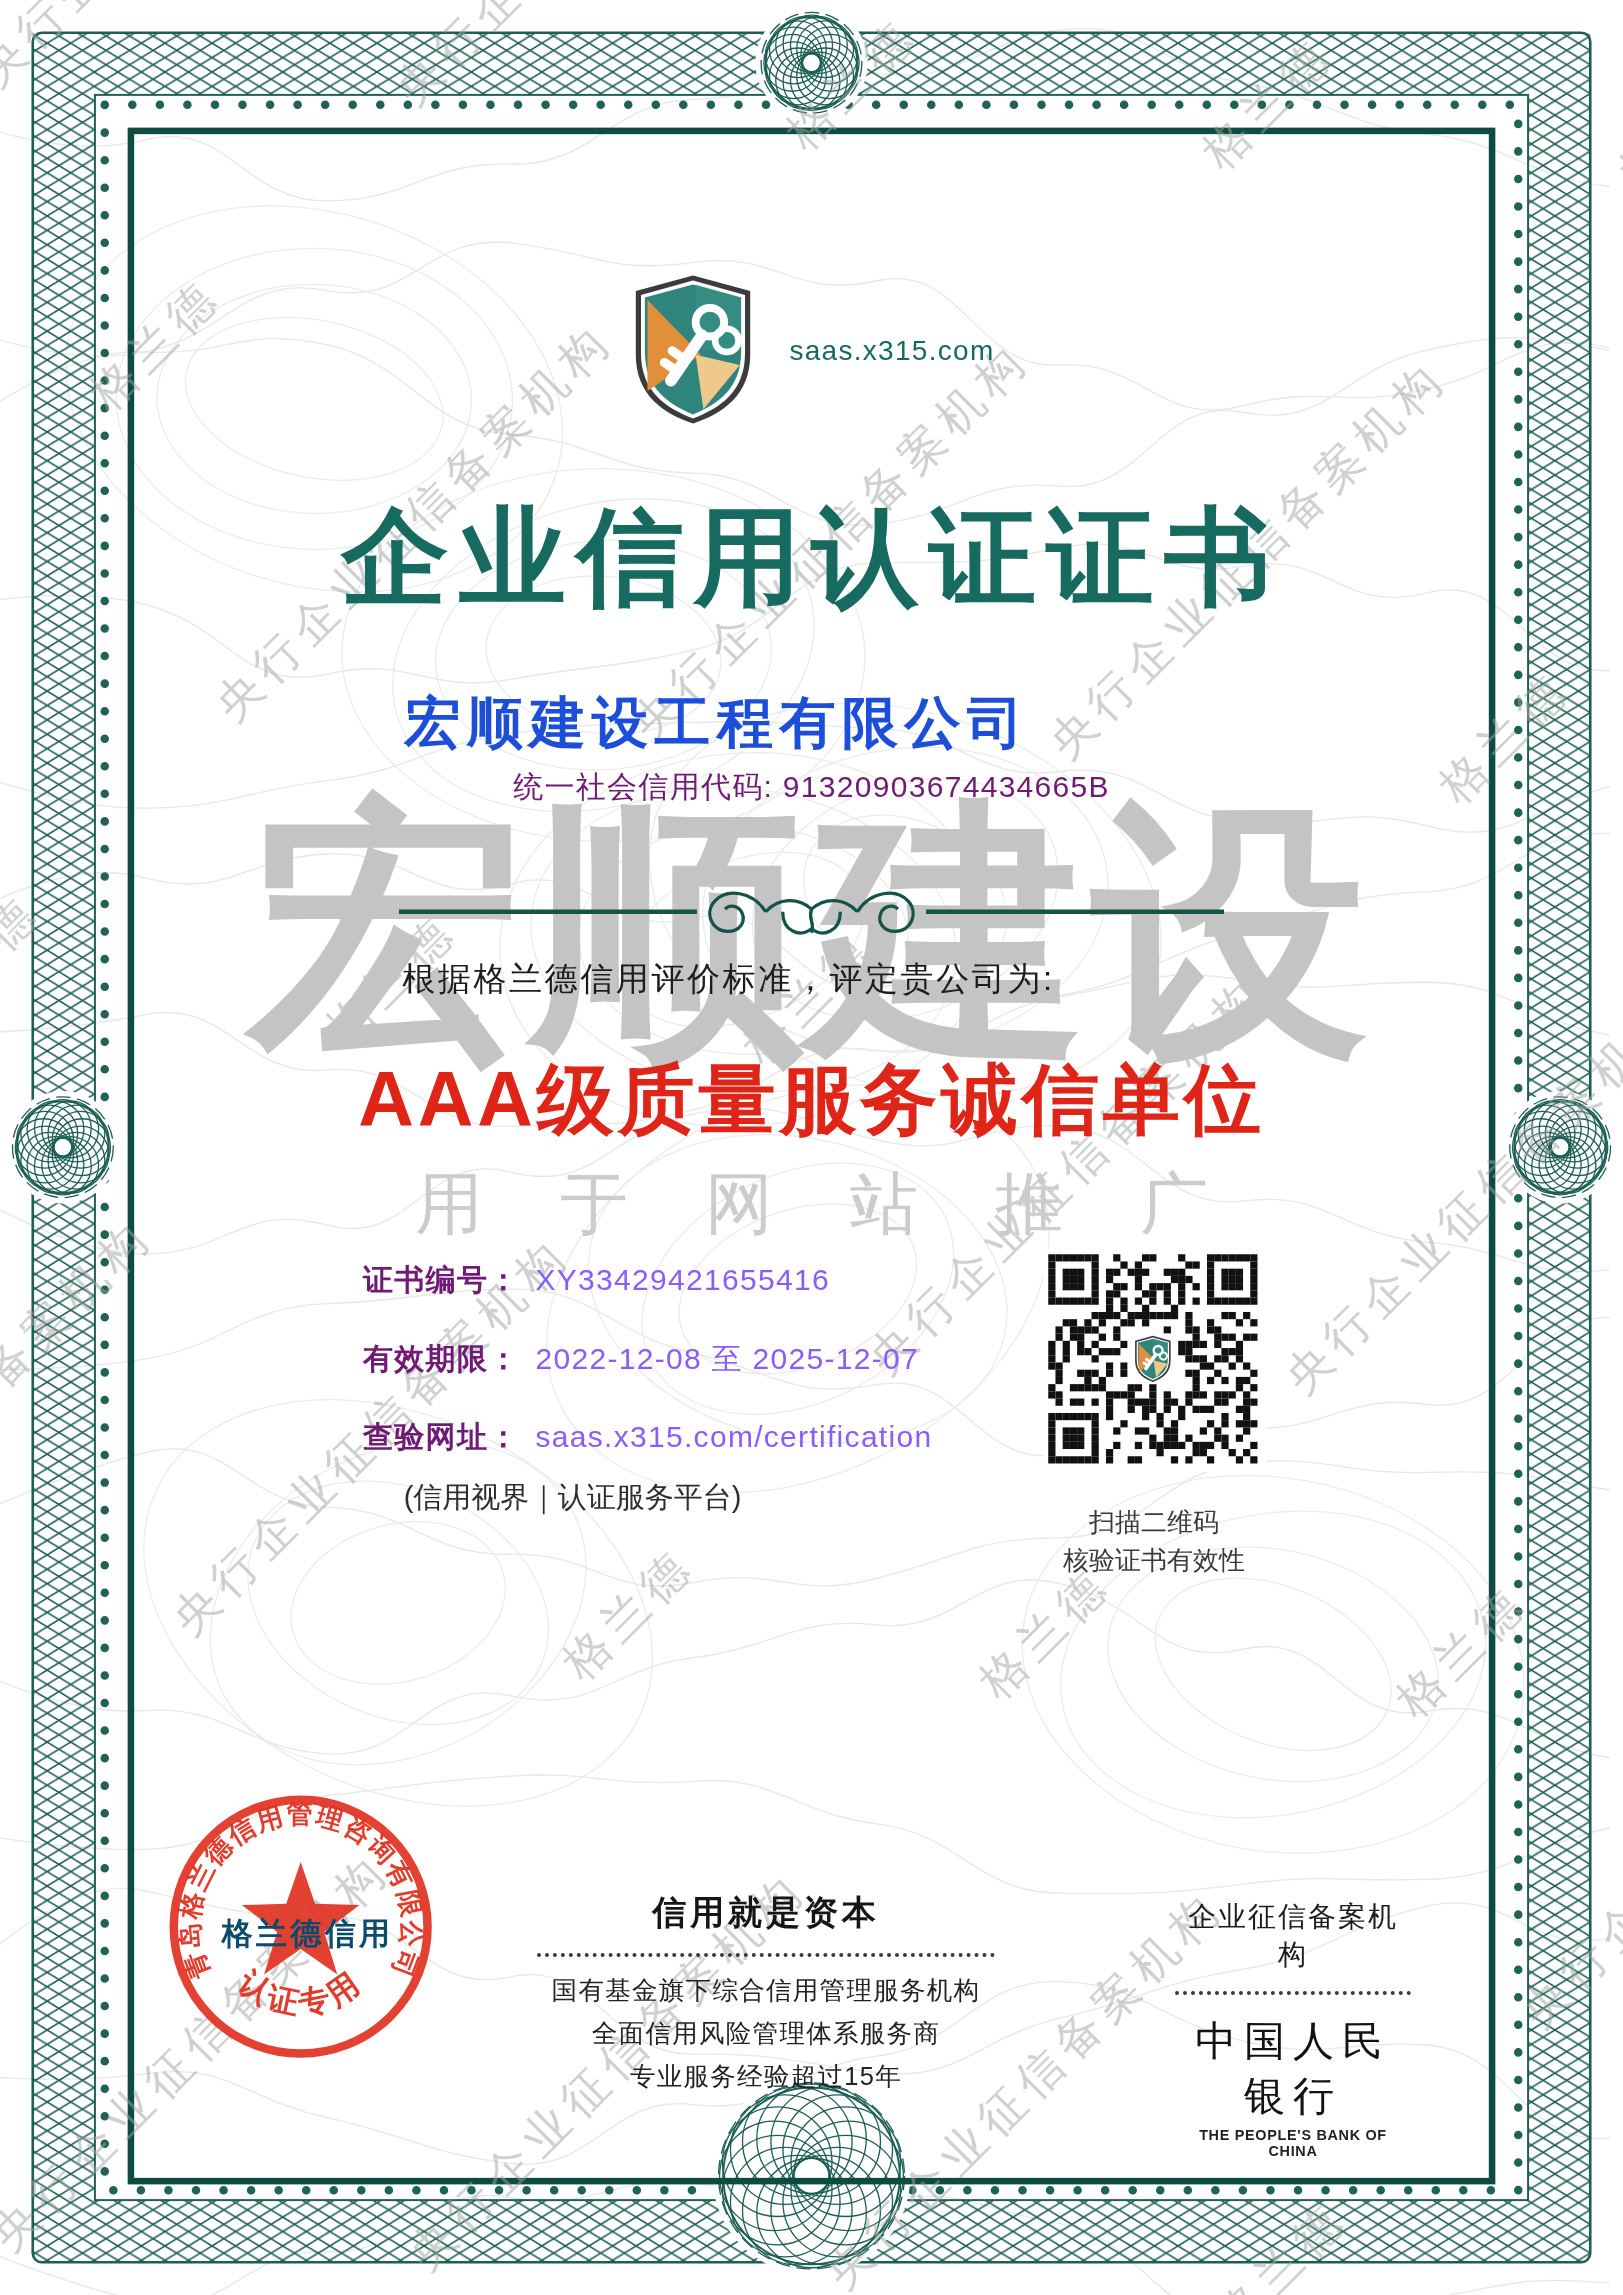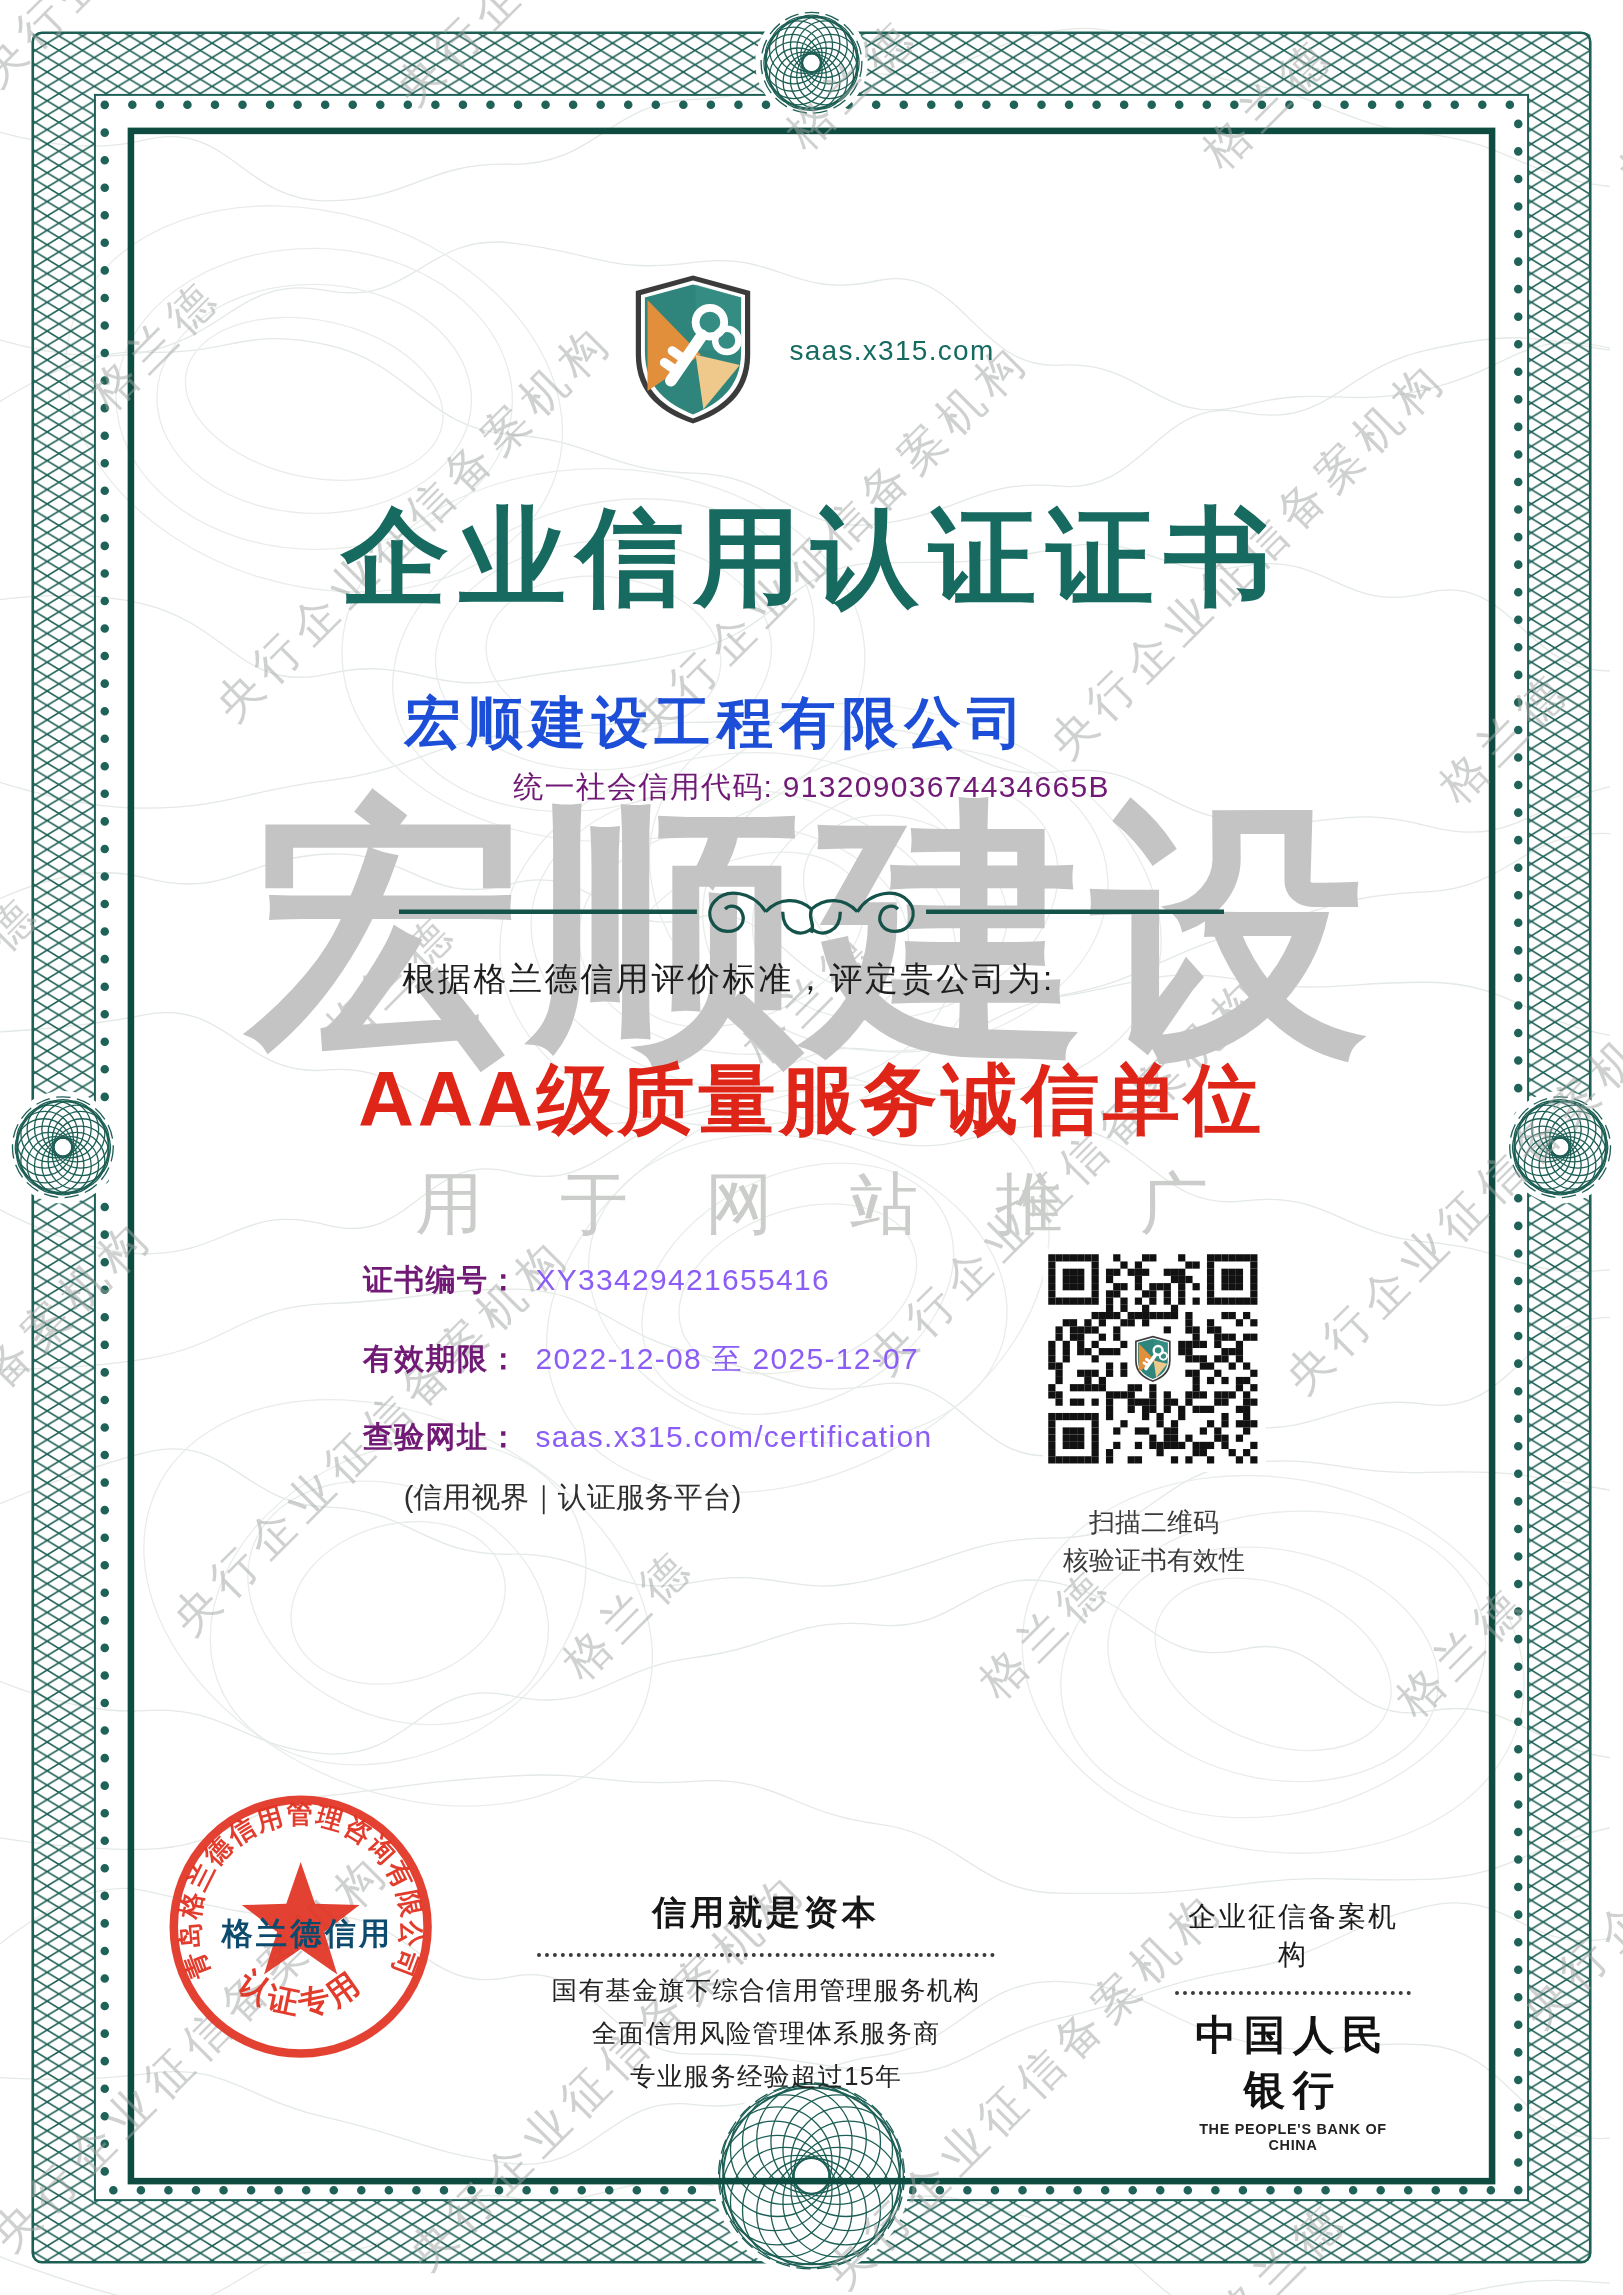--- a/index.html
+++ b/index.html
@@ -44,22 +44,22 @@
   #stamp{left:162px;top:1788px;z-index:4;}
   #stamp-center-text{left:196px;width:223px;top:1913px;text-align:center;font-size:31px;font-weight:600;
     color:#0c4a6e;letter-spacing:3.3px;z-index:5;}
   
   #f-center{left:537px;width:458px;top:1890px;text-align:center;z-index:3;}
   #f-slogan{font-size:34px;font-weight:800;color:#161616;letter-spacing:3.9px;}
   .dotline{border-top:4.6px dotted #3a3a3a;margin:17px 0 11.8px 0;}
   .f-line{font-size:25.5px;color:#222;line-height:43px;letter-spacing:1.3px;}
   #f-right{left:1175px;width:236px;top:1898px;text-align:center;z-index:3;}
   #f-right-title{font-size:28px;color:#1c1c1c;letter-spacing:2px;}
-  #bank-cn{font-family:"DejaVu Serif","Liberation Serif",serif;font-size:41px;font-weight:700;
-    color:#121212;letter-spacing:7.9px;margin-top:13px;}
+  #bank-cn{font-family:"DejaVu Serif","Liberation Serif",serif;font-size:41px;font-weight:400;
+    color:#121212;letter-spacing:7.9px;margin-top:19px;}
   #bank-en{font-size:14.4px;font-weight:700;color:#222;letter-spacing:0.7px;margin-top:2.6px;}
 </style>
 </head>
 <body>
 
 <svg width="0" height="0" style="position:absolute" aria-hidden="true">
   <defs>
     <symbol id="shield" viewBox="0 0 100 116">
       <path d="M50,1 L94,13 V62 C94,93 73,107 50,115 C27,107 6,93 6,62 V13 Z" fill="#3b3b3b"></path>
       <path d="M50,5 L90,16 V61 C90,90 71,103 50,111 C29,103 10,90 10,61 V16 Z" fill="#ffffff"></path>

